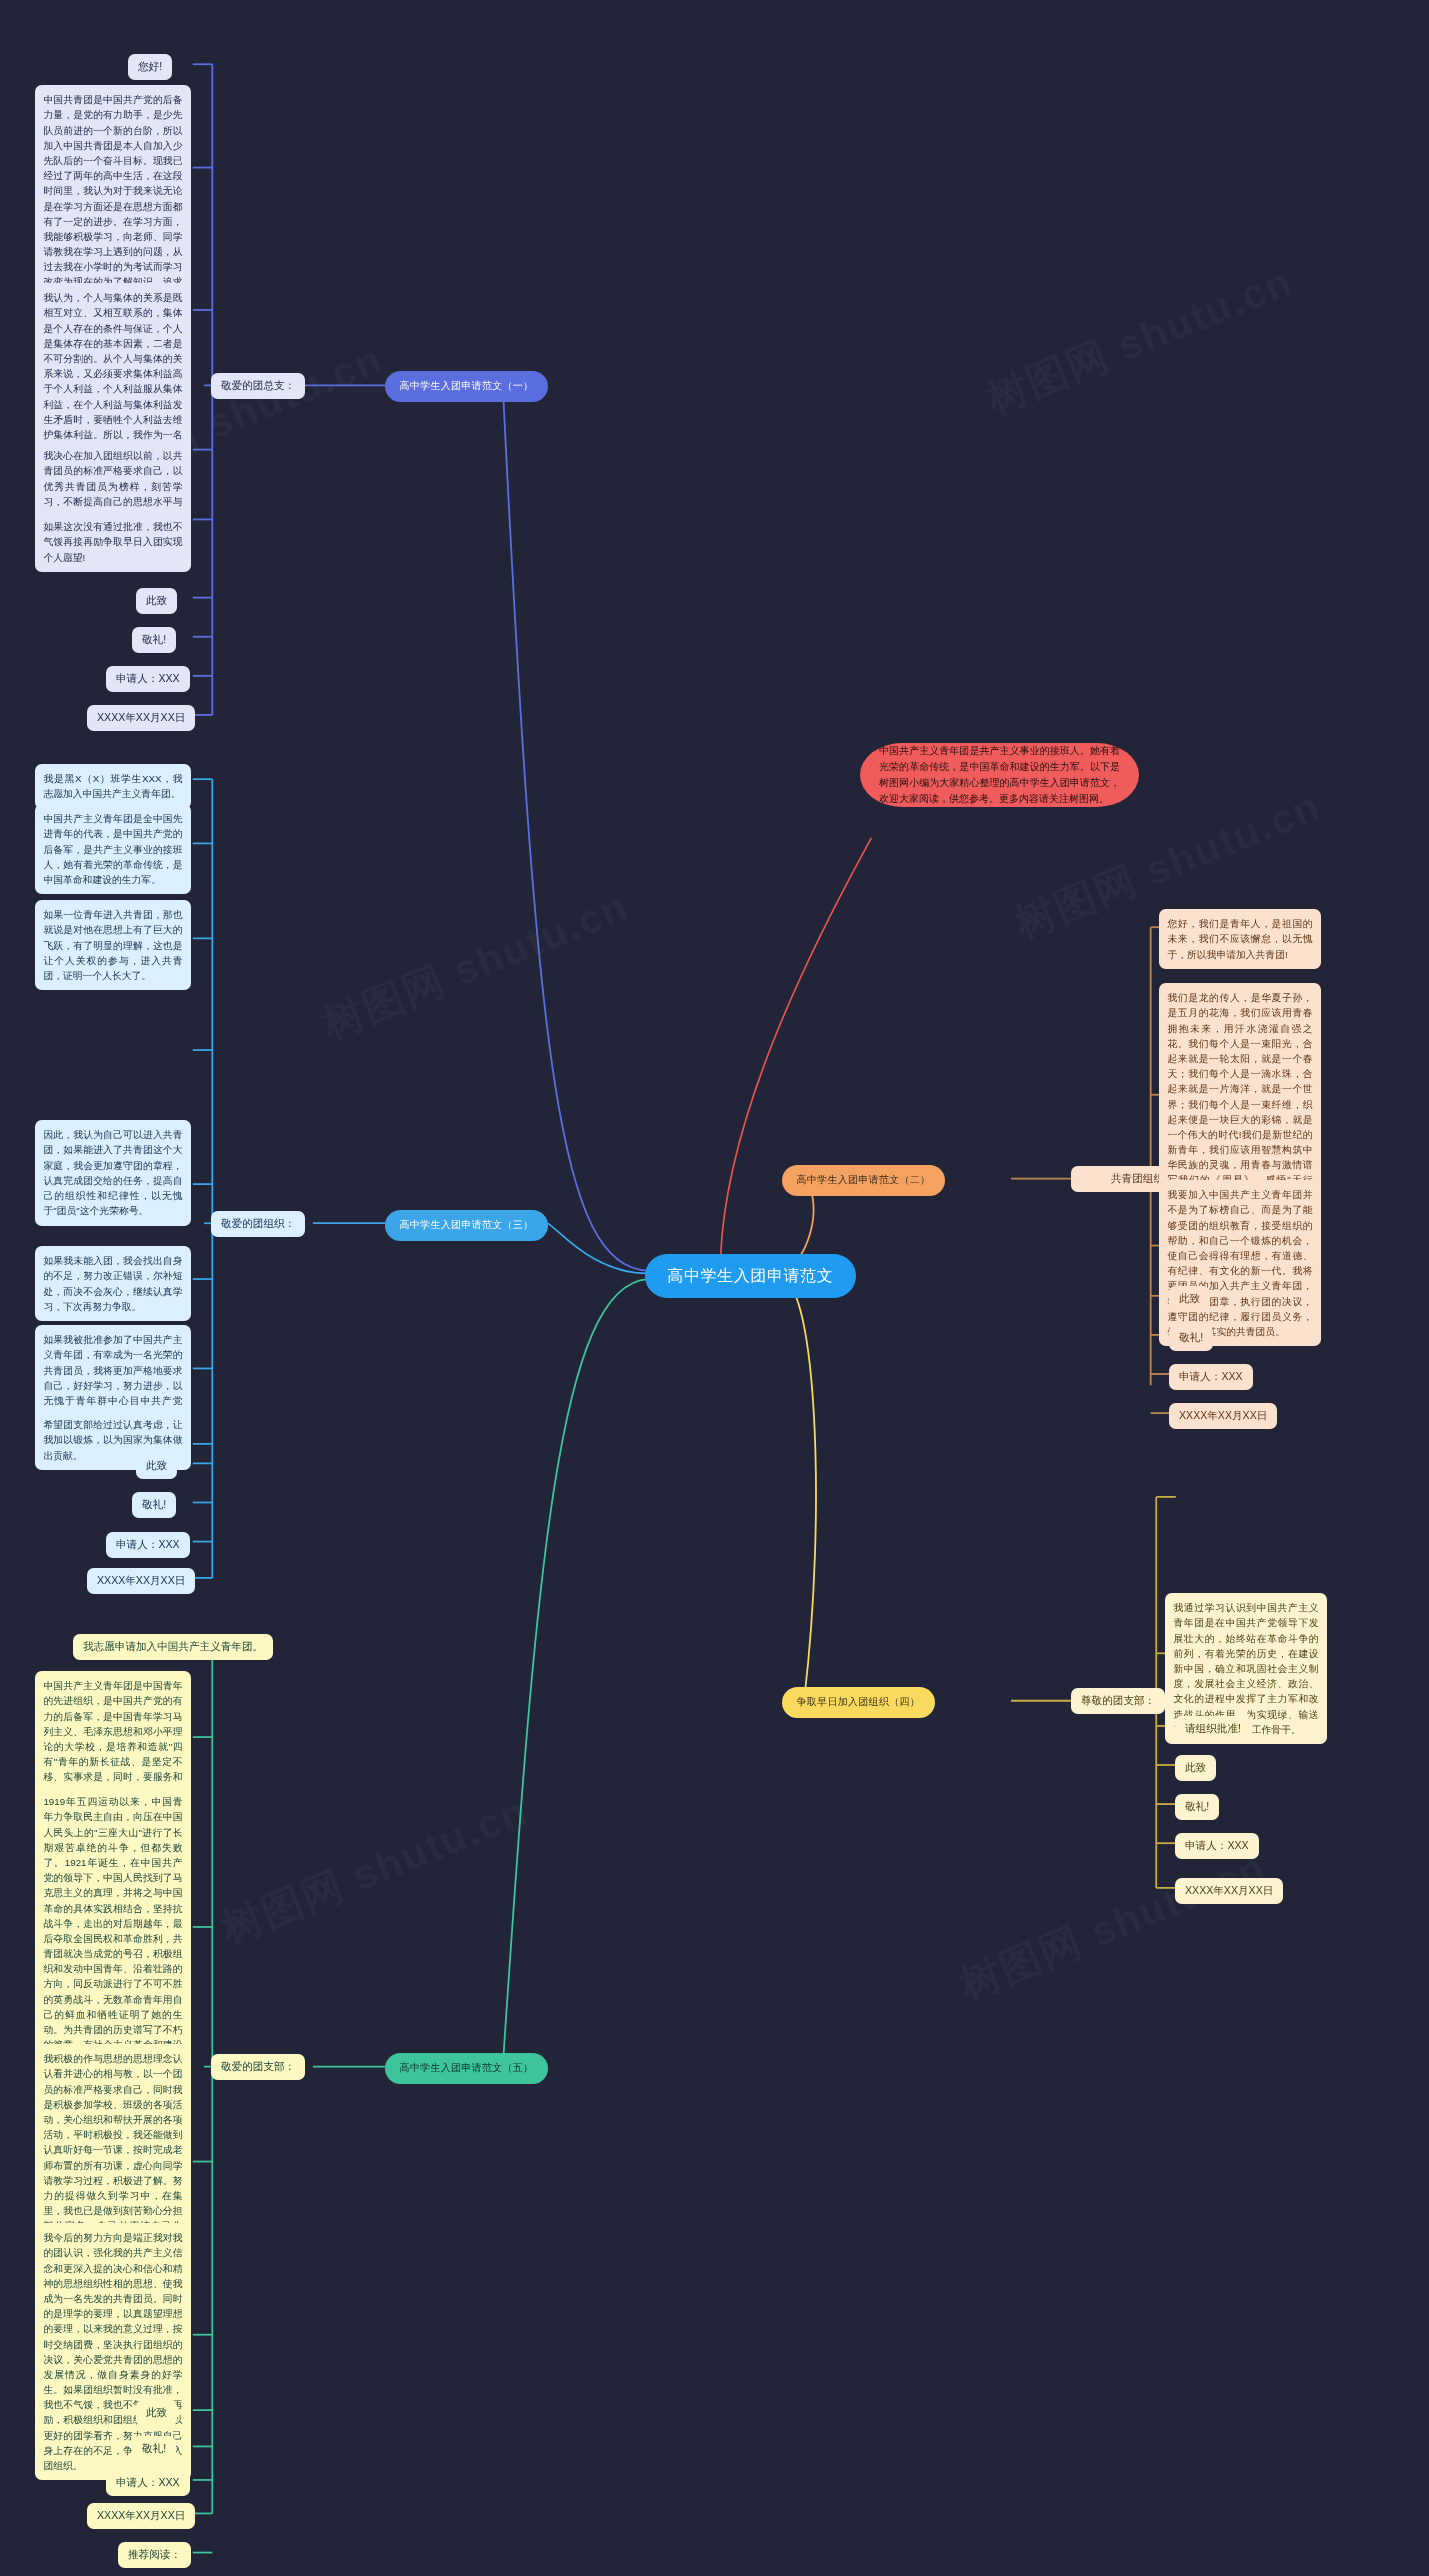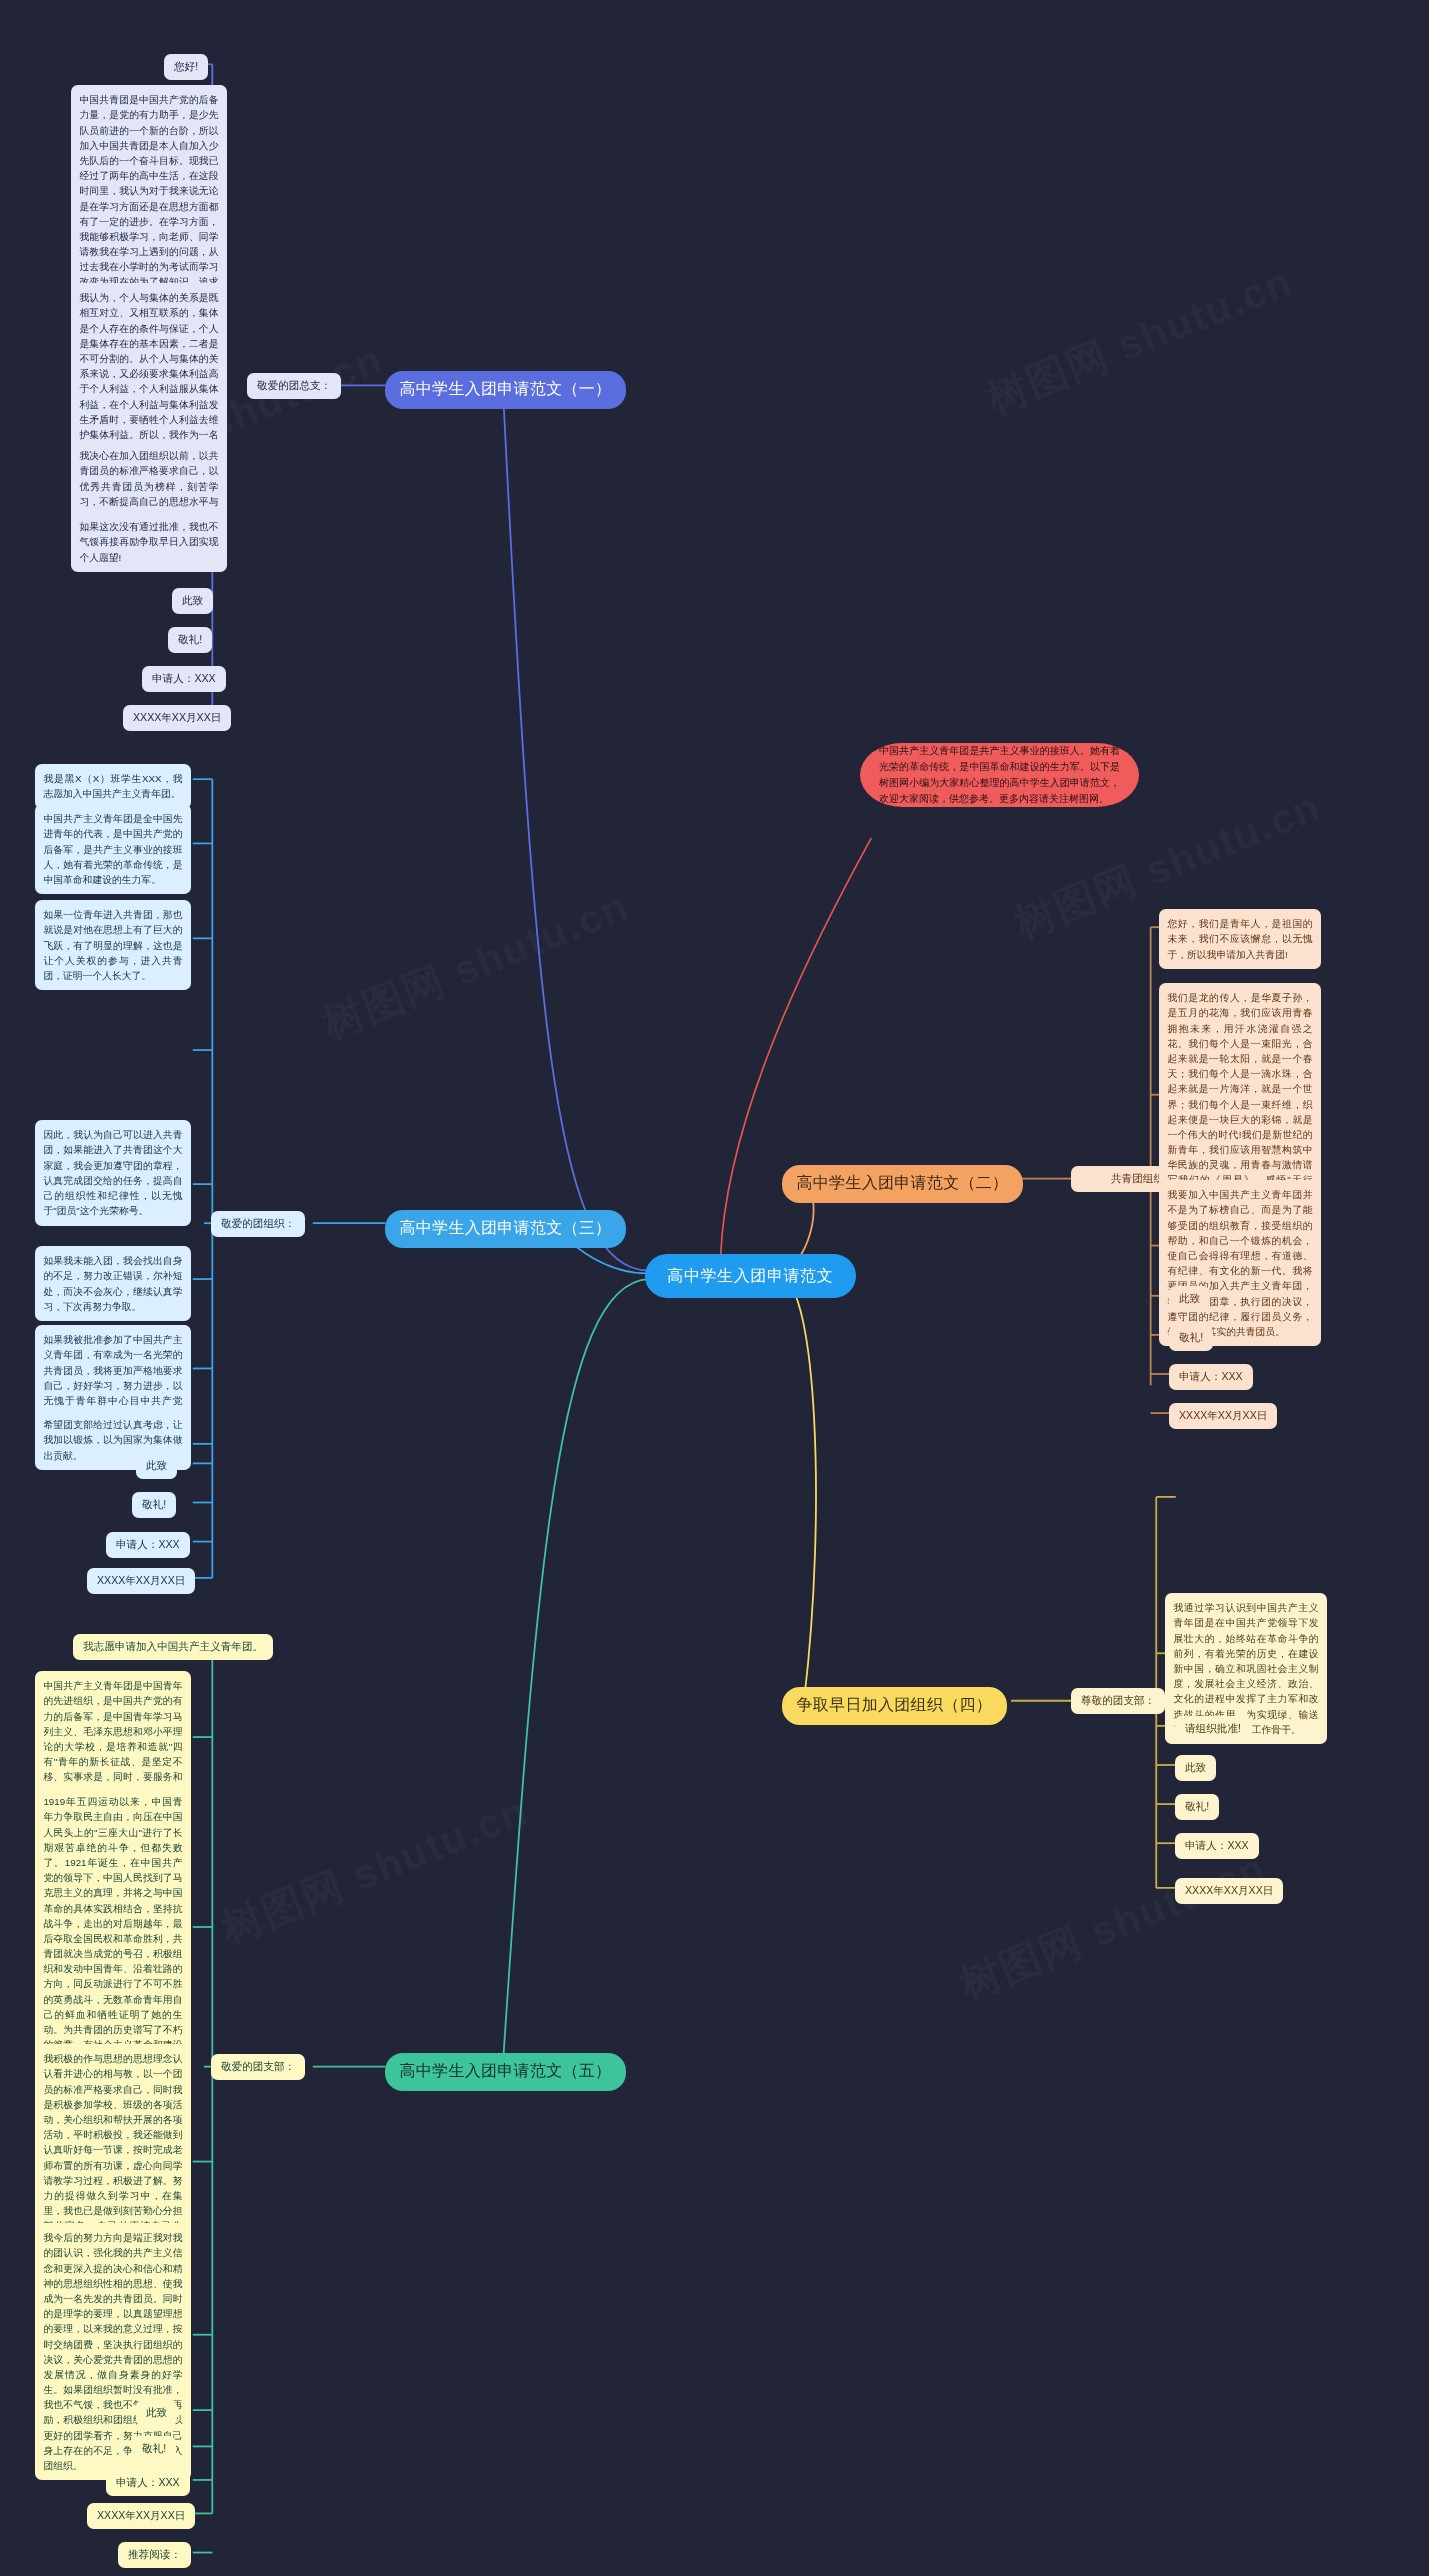--- a/index.html
+++ b/index.html
@@ -24,42 +24,42 @@
   .node { position:absolute; border-radius:7.8px; }
 
   
   .root {
     background:#1f9bf0; color:#fff; border-radius:26px;
     font-size:16px; line-height:1.2; padding:12.3px 22.3px;
     white-space:nowrap; letter-spacing:0.6px;
   }
   
   .branch {
-    border-radius:18px; font-size:16px; padding:8.4px 14.5px;
+    border-radius:18px; font-size:10px; padding:8.4px 14.5px;
     white-space:nowrap; color:#20232e; letter-spacing:0.3px;
   }
   .b1 { background:#5b6ee0; color:#ffffff; }
   .b2 { background:#f4a261; color:#3a2a18; }
   .b3 { background:#3aa5e8; color:#ffffff; }
   .b4 { background:#fada5e; color:#3a3316; }
   .b5 { background:#3ec49a; color:#10322a; }
 
   
   .leaf {
     border-radius:6.7px; font-size:10.6px; padding:6.1px 10px;
     white-space:nowrap;
   }
   
   .para {
     border-radius:6.7px; font-size:9.8px; line-height:1.55;
     padding:7.3px 8.4px; text-align:justify;
   }
 
   
-  .t1 { background:#e3e6f7; color:#1b2240;margin-left:36px; }          
+  .t1 { background:#e3e6f7; color:#1b2240; }          
   .t2 { background:#fbe2cf; color:#5b3312; }          
   .t3 { background:#dcefff; color:#123049; }          
   .t4 { background:#fdf3cf; color:#4a3e0d; }          
   .t5 { background:#fef9c3; color:#123d31; }          
 
   
   .callout {
     position:absolute; background:#f05c5c; color:#2a1010;
     border-radius:45px/34px; font-size:10px; line-height:1.6;
     padding:0 19px; text-align:justify;

